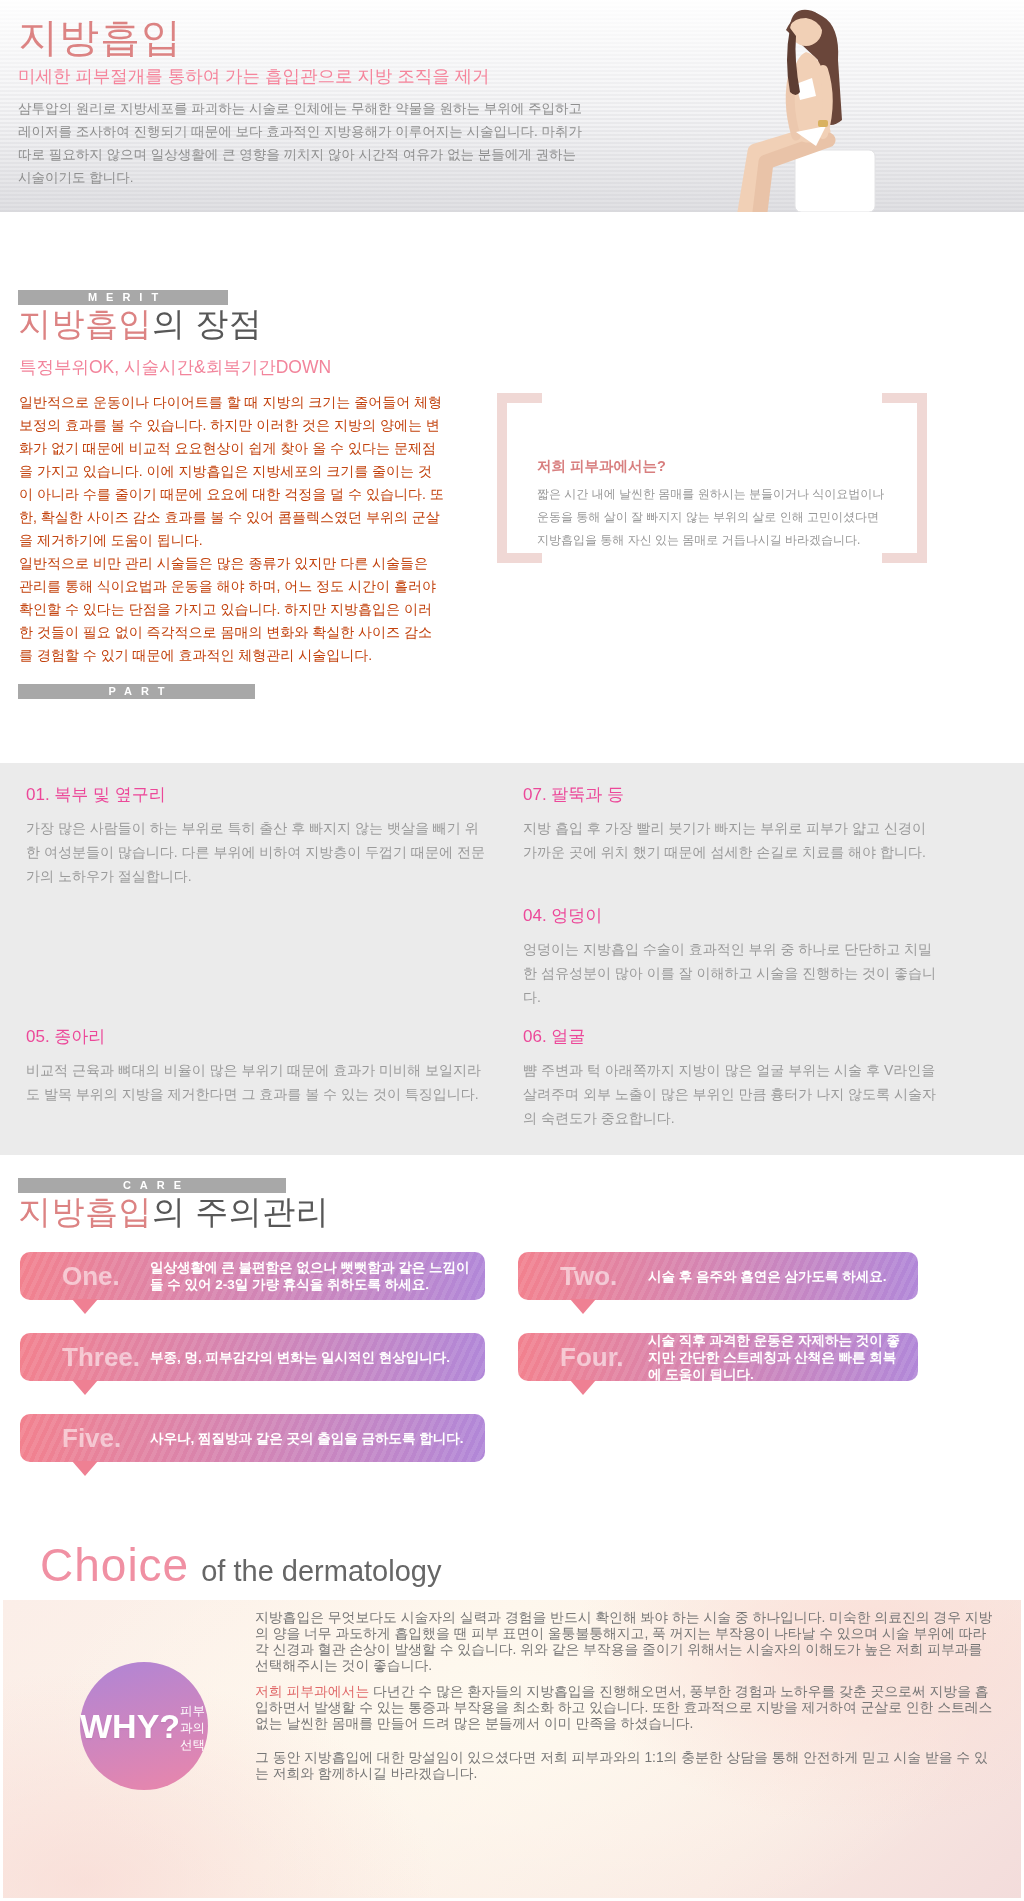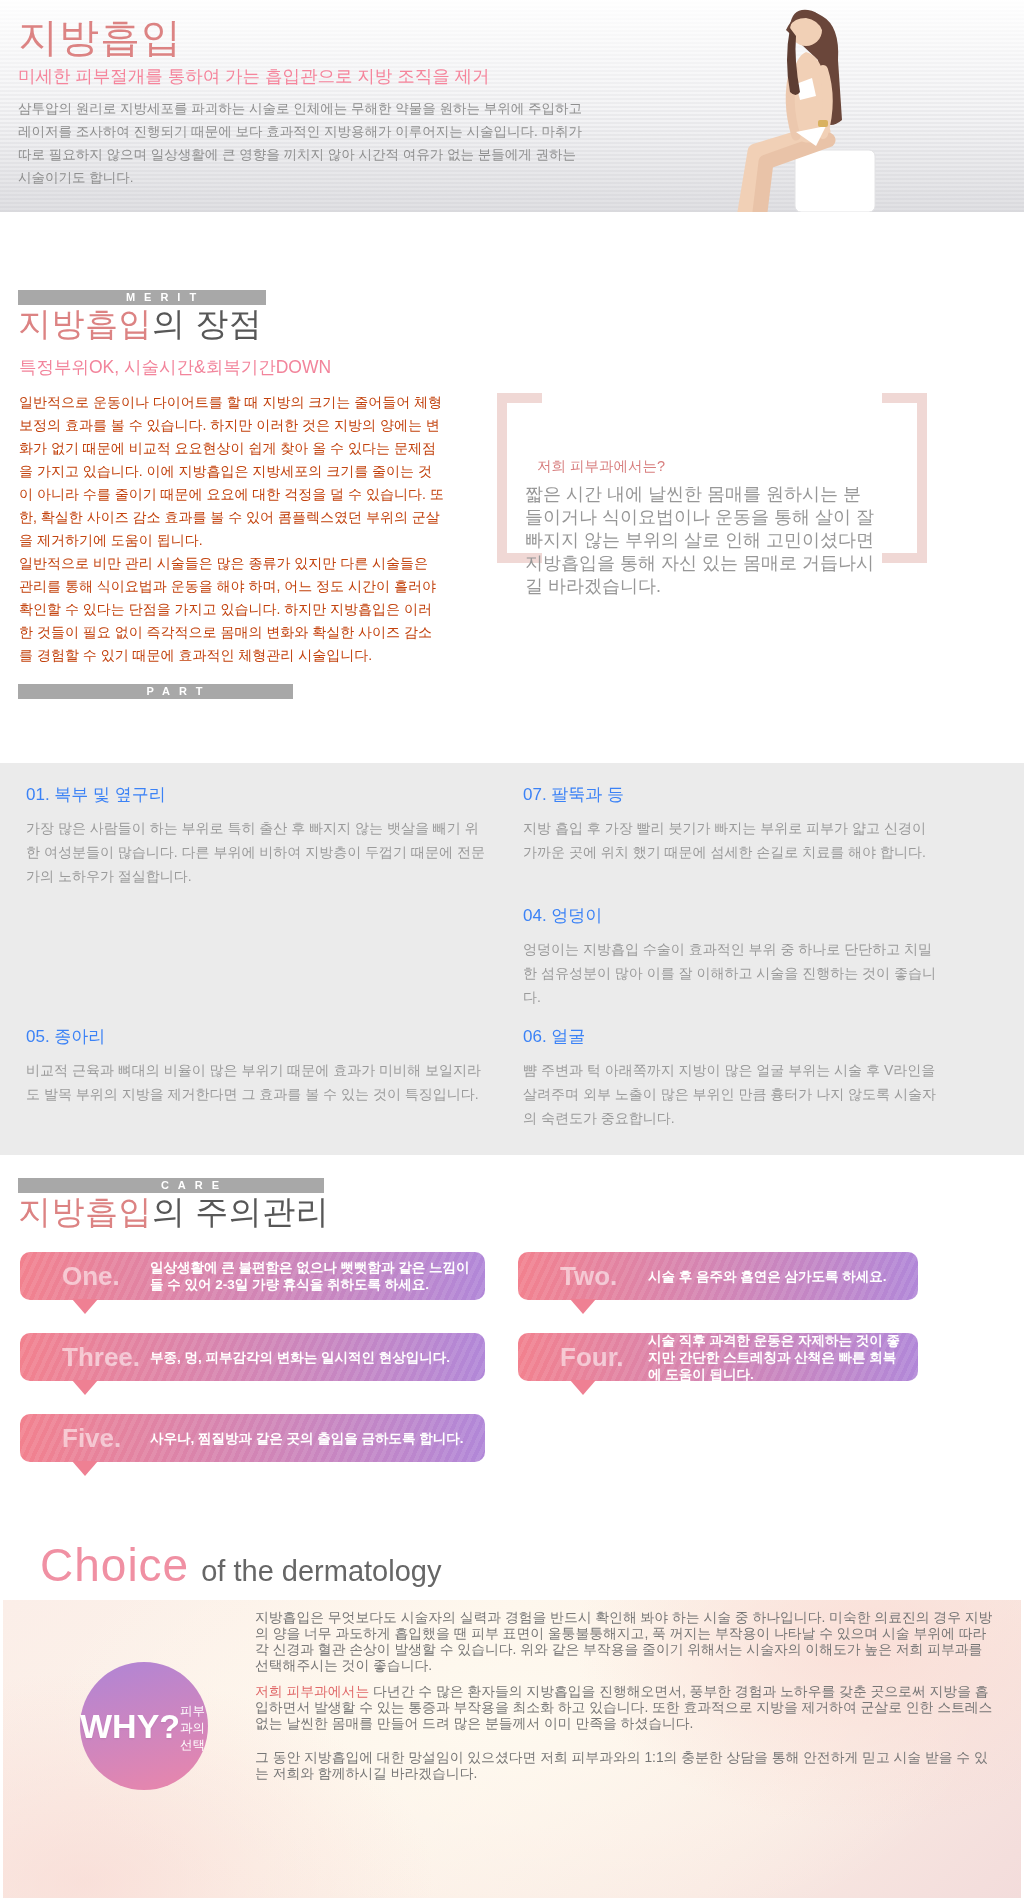--- a/index.html
+++ b/index.html
@@ -11,40 +11,40 @@
     background:
       linear-gradient(180deg,rgba(255,255,255,.92),rgba(232,232,235,.35) 55%,rgba(203,203,208,.55)),
       repeating-linear-gradient(180deg,#f9f9fa 0 2px,#ebebed 2px 4px);}
   .header-title{position:absolute;left:18px;top:10px;font-size:40px;color:#dc8383;letter-spacing:1px;}
   .header-sub{position:absolute;left:18px;top:64px;font-size:17.5px;color:#f5849b;}
   .header-desc{position:absolute;left:18px;top:97px;width:575px;font-size:13.5px;line-height:23px;color:#8e8e8e;}
   .model{position:absolute;left:590px;top:0;}
 
   
   .sec-tag{position:absolute;height:15px;line-height:15px;background:#a8a8a8;color:#fff;
-    font-size:11px;font-weight:bold;letter-spacing:9px;text-indent:9px;text-align:center;padding-left:38px;}
+    font-size:11px;font-weight:bold;letter-spacing:9px;text-indent:9px;text-align:center;}
   .sec-h2{position:absolute;font-size:33px;color:#575757;letter-spacing:0.5px;}
   .sec-h2 .accent{color:#dc8383;}
 
   
   .merit-sub{position:absolute;left:19px;top:355px;font-size:17.5px;color:#f2849b;}
   .merit-body{position:absolute;left:19px;top:391px;width:426px;font-size:14px;line-height:23px;color:#c2410c;}
   .merit-body p{margin:0;}
   .quote-box{position:absolute;left:497px;top:393px;width:430px;height:170px;}
   .bracket{position:absolute;top:0;width:45px;height:170px;box-sizing:border-box;}
   .bracket-left{left:0;border-left:10px solid #f0d8d5;border-top:10px solid #f0d8d5;border-bottom:10px solid #f0d8d5;}
   .bracket-right{right:0;border-right:10px solid #f0d8d5;border-top:10px solid #f0d8d5;border-bottom:10px solid #f0d8d5;}
-  .quote-title{position:absolute;left:40px;top:64px;font-size:14.5px;font-weight:normal;color:#d87f7f;}
-  .quote-text{position:absolute;left:28px;top:90px;width:352px;font-size:18px;line-height:23px;color:#979797;}
+  .quote-title{position:absolute;left:40px;top:64px;font-size:14.5px;font-weight:bold;color:#d87f7f;}
+  .quote-text{position:absolute;left:40px;top:90px;width:352px;font-size:12px;line-height:23px;color:#979797;}
 
   
   .part-bg{position:absolute;left:0;top:763px;width:1024px;height:392px;background:#ebebeb;}
   .part-grid{position:absolute;left:26px;top:783px;width:917px;display:grid;
     grid-template-columns:462px 420px;column-gap:35px;row-gap:16px;}
-  .part-item h3{margin:0 0 10px 0;font-size:17px;font-weight:normal;color:#3b82f6;}
+  .part-item h3{margin:0 0 10px 0;font-size:17px;font-weight:normal;color:#ec4899;}
   .part-item p{margin:0;font-size:14px;line-height:24px;color:#9a9a9a;}
 
   
   .notes{position:absolute;left:20px;top:1252px;width:884px;display:grid;
     grid-template-columns:465px 400px;column-gap:15px;row-gap:22px;gap:33px;}
   .note{position:relative;height:48px;border-radius:10px;display:flex;align-items:center;
     background:linear-gradient(90deg,#f2818e,#cf85b8 55%,#b187d8);}
   .note::before{content:"";position:absolute;inset:0;border-radius:10px;
     background:repeating-linear-gradient(115deg,rgba(255,255,255,.09) 0 4px,rgba(255,255,255,0) 4px 8px);}
   .note::after{content:"";position:absolute;left:52px;top:100%;margin-top:-1px;width:0;height:0;

